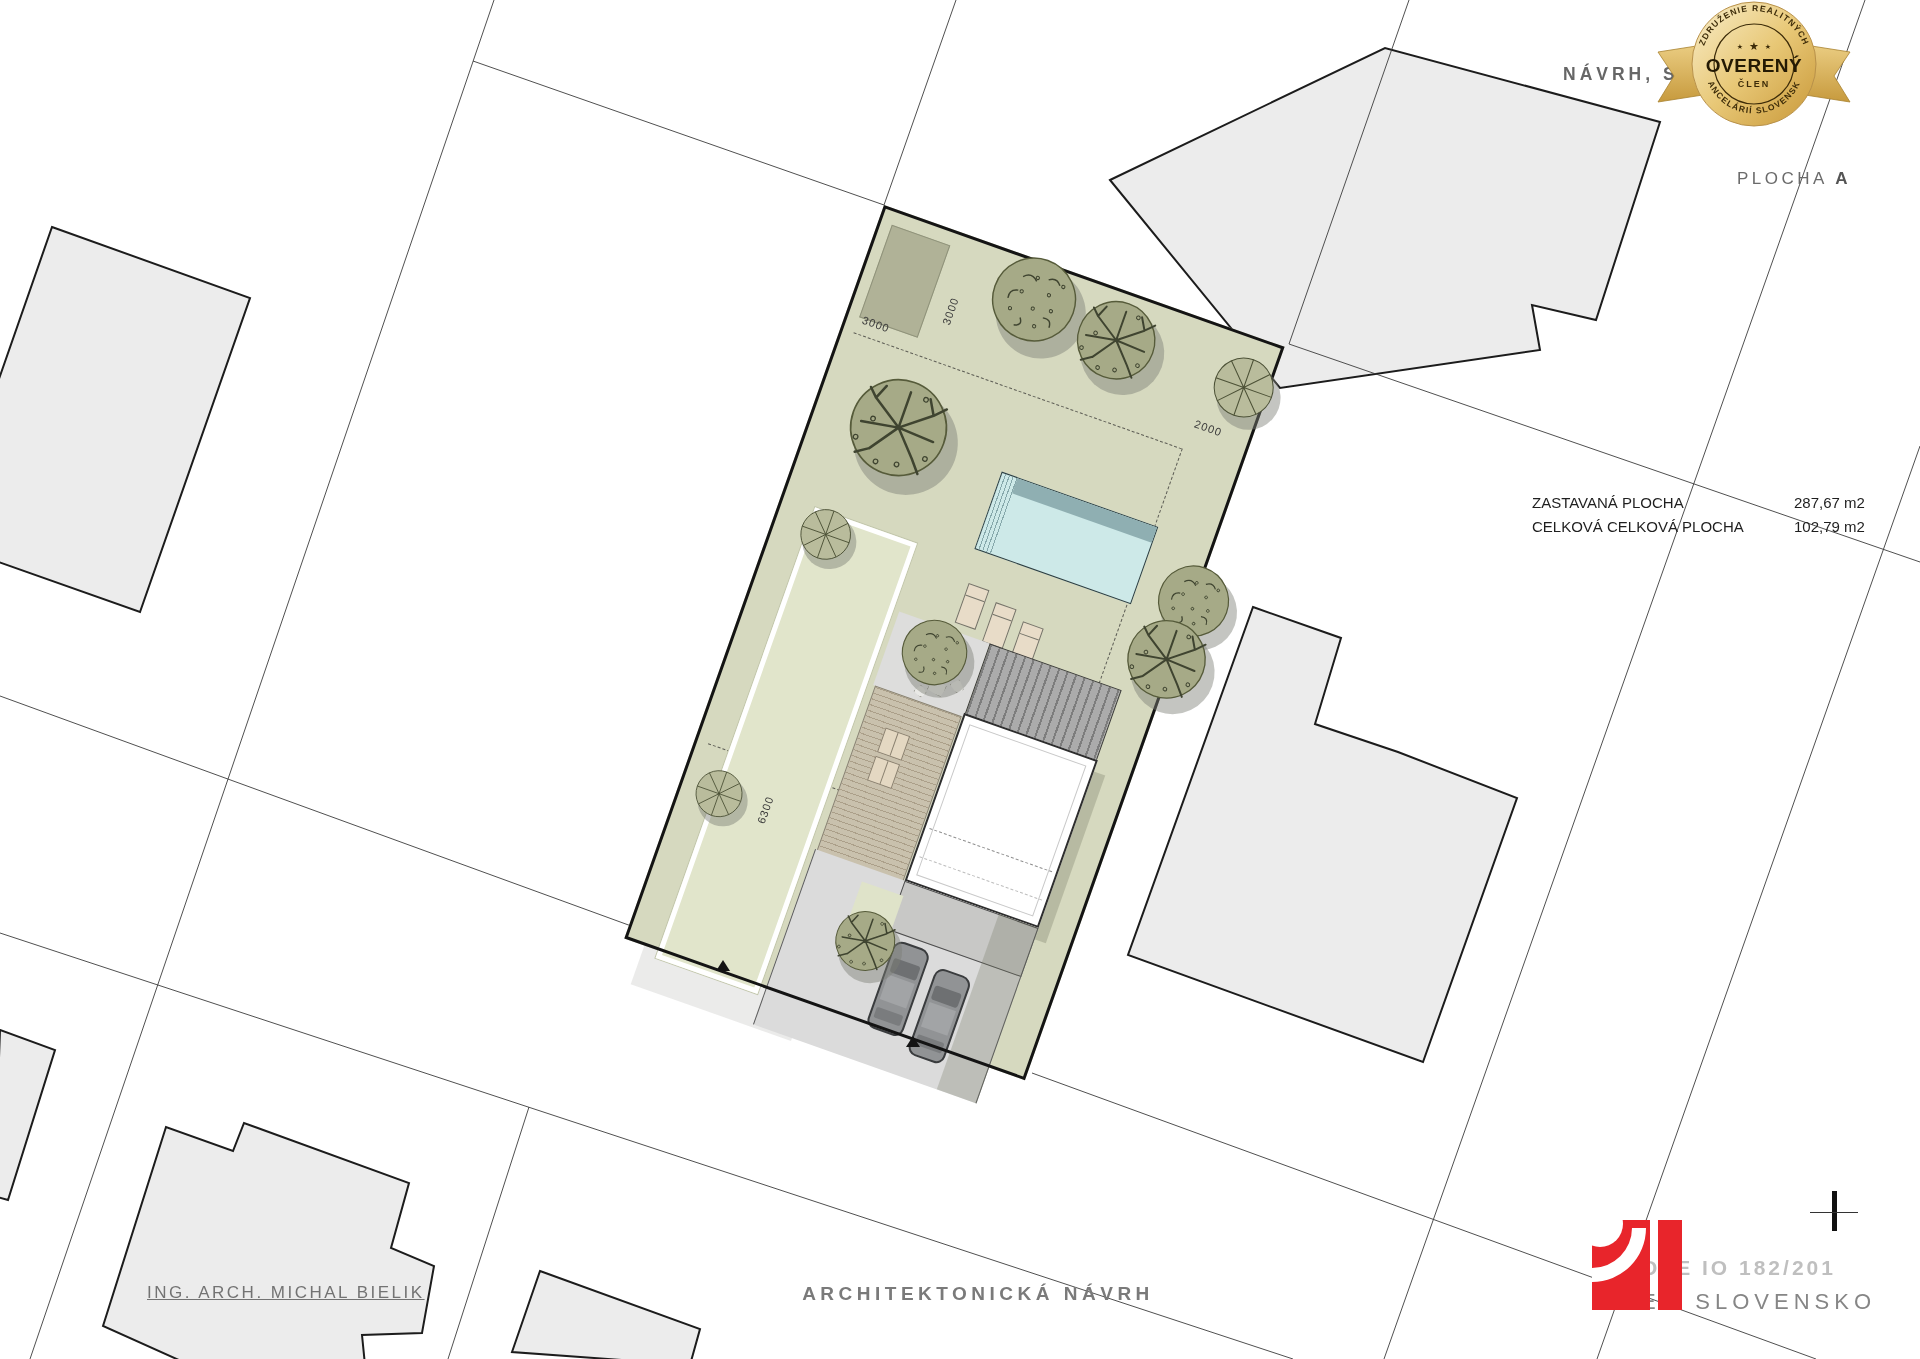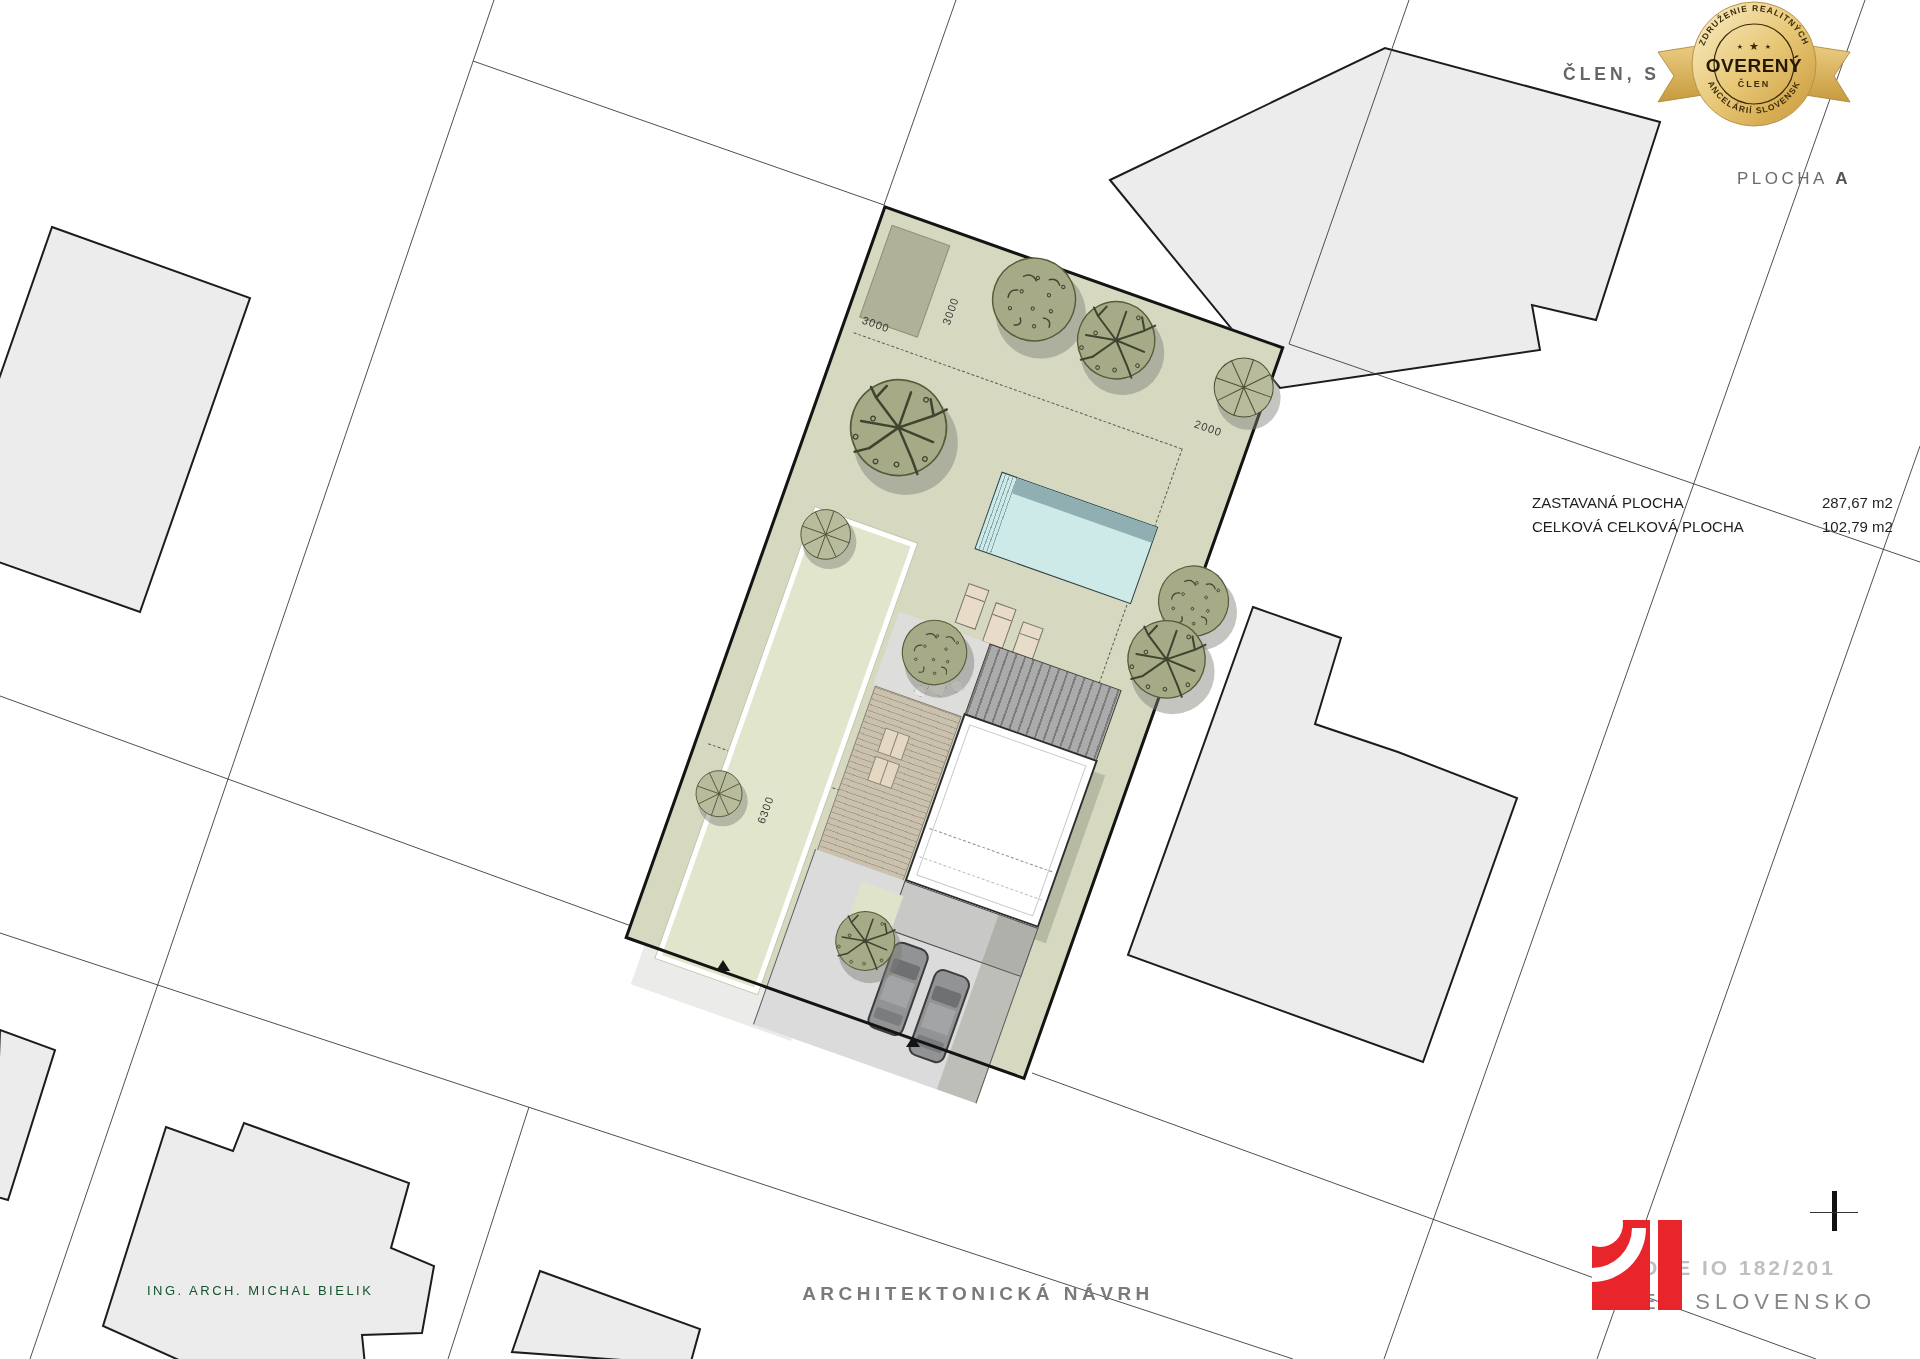--- a/index.html
+++ b/index.html
@@ -102,25 +102,25 @@
     position:absolute;width:0;height:0;z-index:3;
     border-left:7px solid transparent;border-right:7px solid transparent;border-bottom:11px solid #141414;
   }
 
   
   .hdr-navrh{position:absolute;left:1563px;top:64px;font-size:17.5px;font-weight:bold;color:#666;letter-spacing:4px;z-index:4;white-space:nowrap;}
   .hdr-variant{position:absolute;left:1737px;top:169px;font-size:17px;color:#6b6b6b;letter-spacing:3.5px;z-index:4;white-space:nowrap;}
   .hdr-variant b{color:#555;}
 
   .areas{position:absolute;left:1532px;top:494px;z-index:4;font-size:15px;color:#1f1f1f;}
-  .area-row{display:flex;margin-bottom:7px;gap:28px;}
+  .area-row{display:flex;margin-bottom:7px;}
   .area-label{width:262px;}
   .area-value{}
 
-  .foot-architect{position:absolute;left:147px;top:1283px;font-size:13px;color:#14532d;letter-spacing:2.5px;z-index:4;white-space:nowrap;}
+  .foot-architect{position:absolute;left:147px;top:1283px;font-size:17px;color:#737373;letter-spacing:2.5px;z-index:4;white-space:nowrap;text-decoration:underline;}
   .foot-title{position:absolute;left:978px;top:1283px;transform:translateX(-50%);font-size:19px;font-weight:bold;color:#7a7a7a;letter-spacing:4.5px;z-index:4;white-space:nowrap;}
 
   .stamp-l1{position:absolute;left:1641px;top:1256px;font-size:21px;font-weight:bold;color:#8c8c8c;letter-spacing:3px;opacity:.55;z-index:3;white-space:nowrap;}
   .stamp-l2{position:absolute;left:1630px;top:1289px;font-size:22px;color:#868686;letter-spacing:5px;z-index:3;white-space:nowrap;}
   #logo{position:absolute;left:1592px;top:1218px;z-index:5;}
 
   .cross-v{position:absolute;left:1832px;top:1191px;width:5px;height:40px;background:#111;z-index:4;}
   .cross-h{position:absolute;left:1810px;top:1212px;width:48px;height:1px;background:#333;z-index:4;}
 
   #badge{position:absolute;left:1648px;top:0px;z-index:6;}
@@ -309,21 +309,21 @@
 
   <div class="dim" style="left:18px;top:109px;">3000</div>
   <div class="dim rot" style="left:92px;top:92px;">3000</div>
   <div class="dim" style="left:366px;top:96px;">2000</div>
   <div class="dim rot" style="left:84px;top:624px;">6300</div>
 </div>
 
 <div class="tri" style="left:716px;top:960px;"></div>
 <div class="tri" style="left:906px;top:1036px;"></div>
 
-<div class="hdr-navrh">ČLEN, S</div>
+<div class="hdr-navrh">NÁVRH, S</div>
 
 <div class="hdr-variant">
   <span>PLOCHA</span>
   <b>A</b>
 </div>
 
 <div class="areas">
   <div class="area-row">
     <span class="area-label">ZASTAVANÁ PLOCHA</span>
     <span class="area-value">287,67 m2</span>

